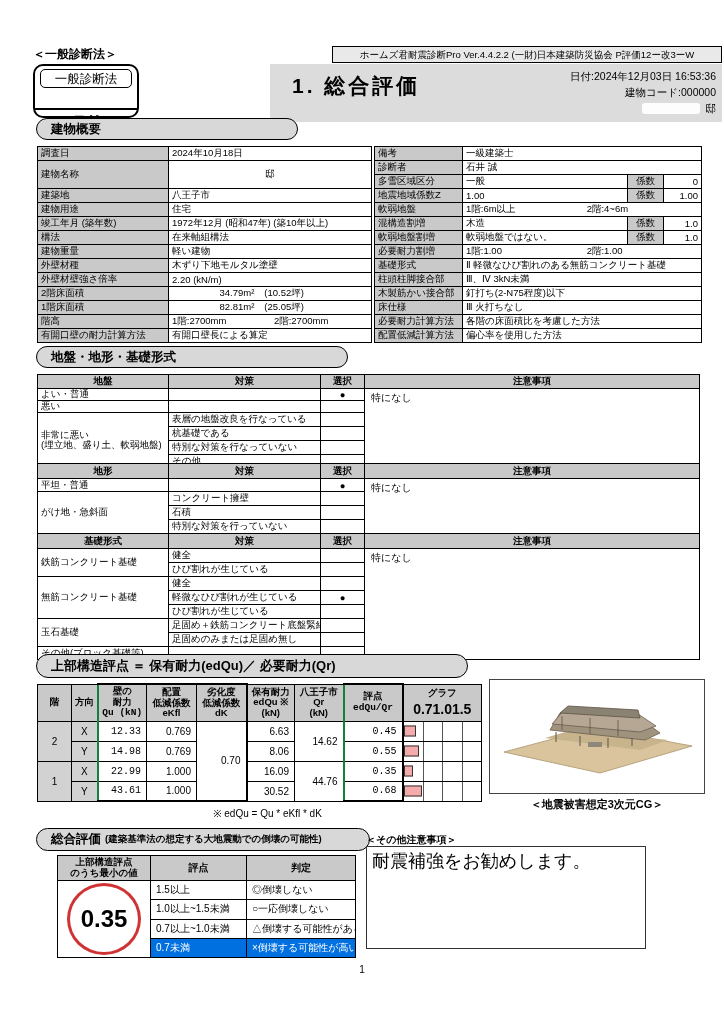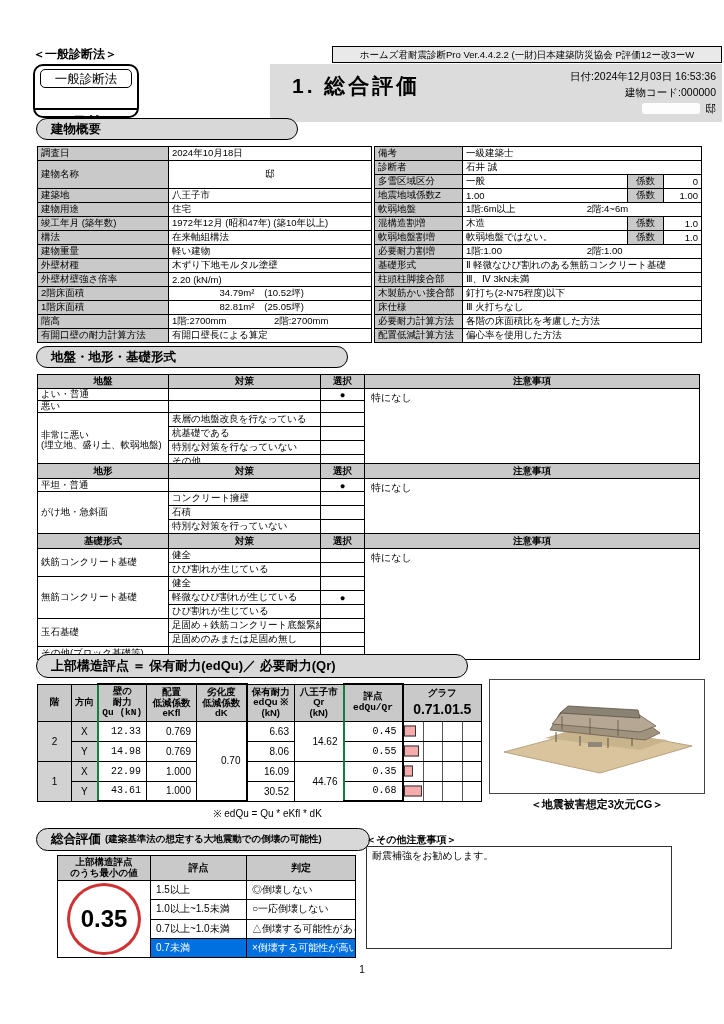--- a/index.html
+++ b/index.html
@@ -75,21 +75,21 @@
   
   .overall-table { left:57px; top:855px; width:298px; }
   .overall-table td { font-size:10px; height:19px; padding:0 5px; }
   .overall-table tr.h td { height:25px; }
   .overall-table td.minh { font-size:9.5px; white-space:pre-line; line-height:1.15; text-align:center; }
   .overall-table tr.hl td { background:var(--hl,#0070e0); color:#fff; }
   .circle-cell { text-align:center; vertical-align:middle; }
   .red-circle { width:74px; height:72px; border:3px solid #cf3333; border-radius:50%; margin:2px auto;
                 display:flex; align-items:center; justify-content:center; font-size:24px; font-weight:bold; color:#000; }
   .notes-label { left:366px; top:833px; font-size:10px; font-weight:bold; }
-  .notes-box { left:366px; top:846px; width:306px; height:103px; border:1px solid #333; padding:2px 5px; font-size:10px; }
+  .notes-box { left:366px; top:846px; width:280px; height:103px; border:1px solid #333; padding:2px 5px; font-size:18px; }
   .page-num { left:0; right:0; top:964px; text-align:center; font-size:10px; }
 </style>
 </head>
 <body>
 
 <div id="page">
 
   <div class="abs method-tag">＜一般診断法＞</div>
   <div class="abs method-box">
     <div class="l1">一般診断法</div>

